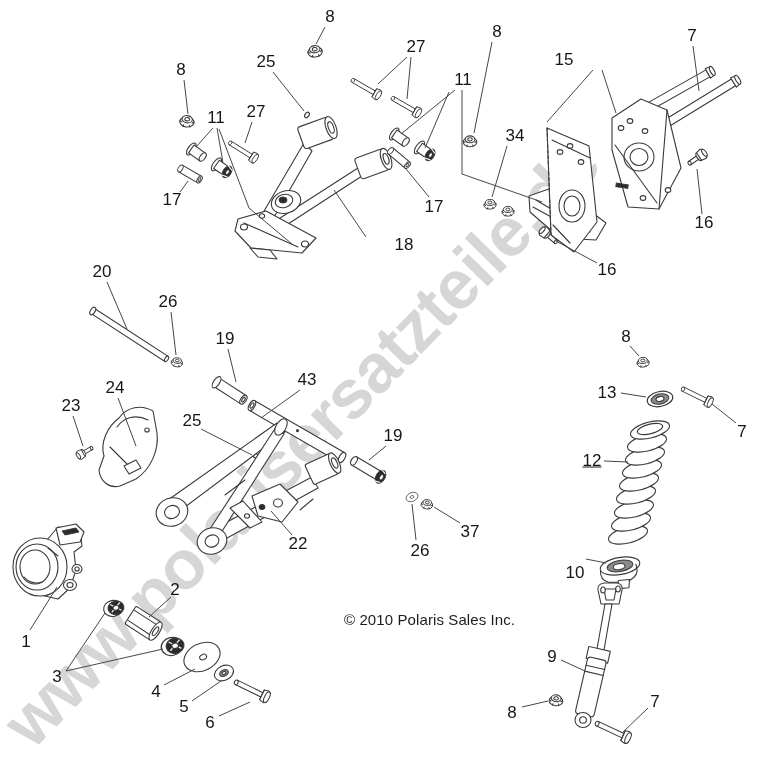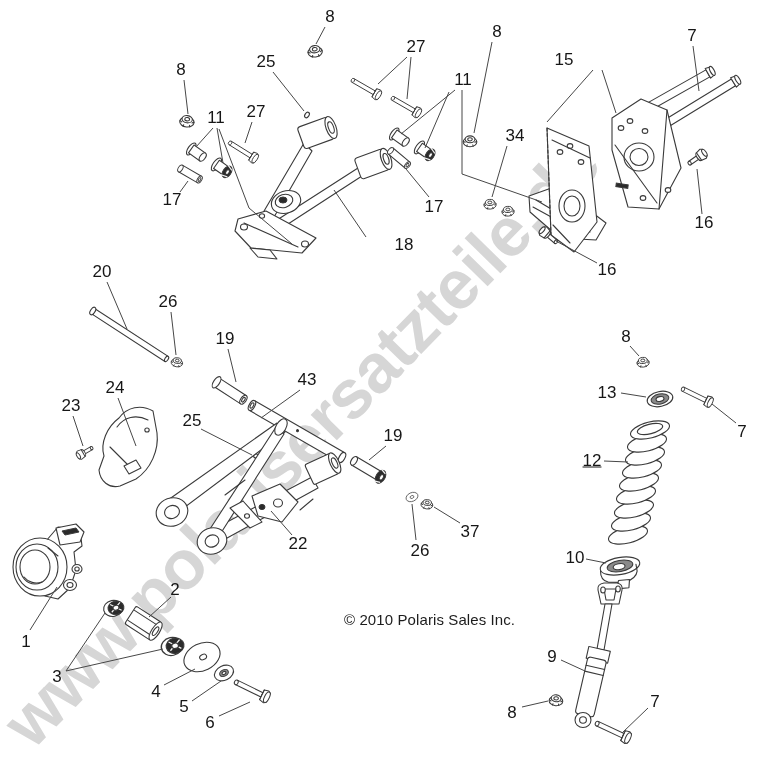--- a/index.html
+++ b/index.html
@@ -387,20 +387,20 @@
       <div class="callout" style="left: 26px; top: 641px;">1</div>
       <div class="callout" style="left: 57px; top: 676px;">3</div>
       <div class="callout" style="left: 175px; top: 589px;">2</div>
       <div class="callout" style="left: 156px; top: 691px;">4</div>
       <div class="callout" style="left: 184px; top: 706px;">5</div>
       <div class="callout" style="left: 210px; top: 722px;">6</div>
       <div class="callout" style="left: 626px; top: 336px;">8</div>
       <div class="callout" style="left: 607px; top: 392px;">13</div>
       <div class="callout" style="left: 742px; top: 431px;">7</div>
       <div class="callout" style="left: 592px; top: 460px; text-decoration: underline;">12</div>
-      <div class="callout" style="left: 575px; top: 557px;">10</div>
+      <div class="callout" style="left: 575px; top: 572px;">10</div>
       <div class="callout" style="left: 552px; top: 656px;">9</div>
       <div class="callout" style="left: 512px; top: 712px;">8</div>
       <div class="callout" style="left: 655px; top: 701px;">7</div>
     </div>
 
   <div class="copyright">© 2010 Polaris Sales Inc.</div>
 </div>
 
 </body></html>

